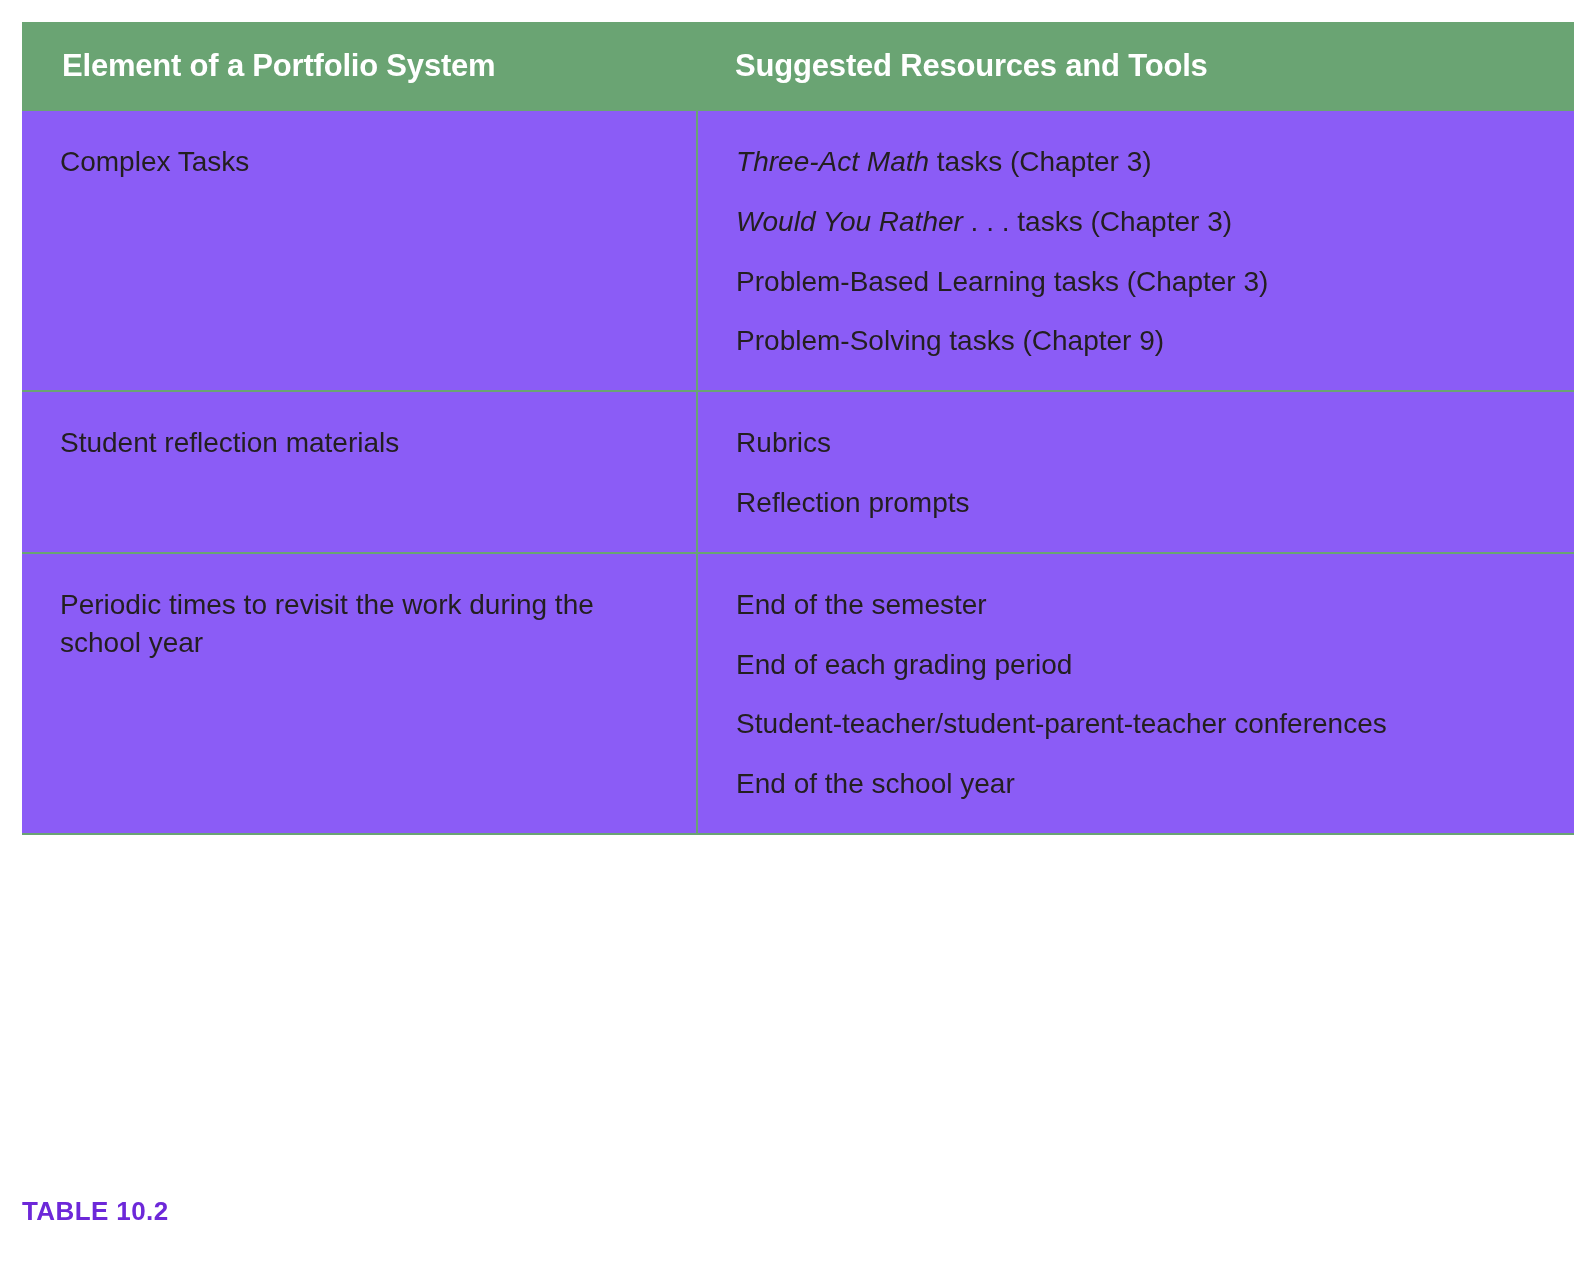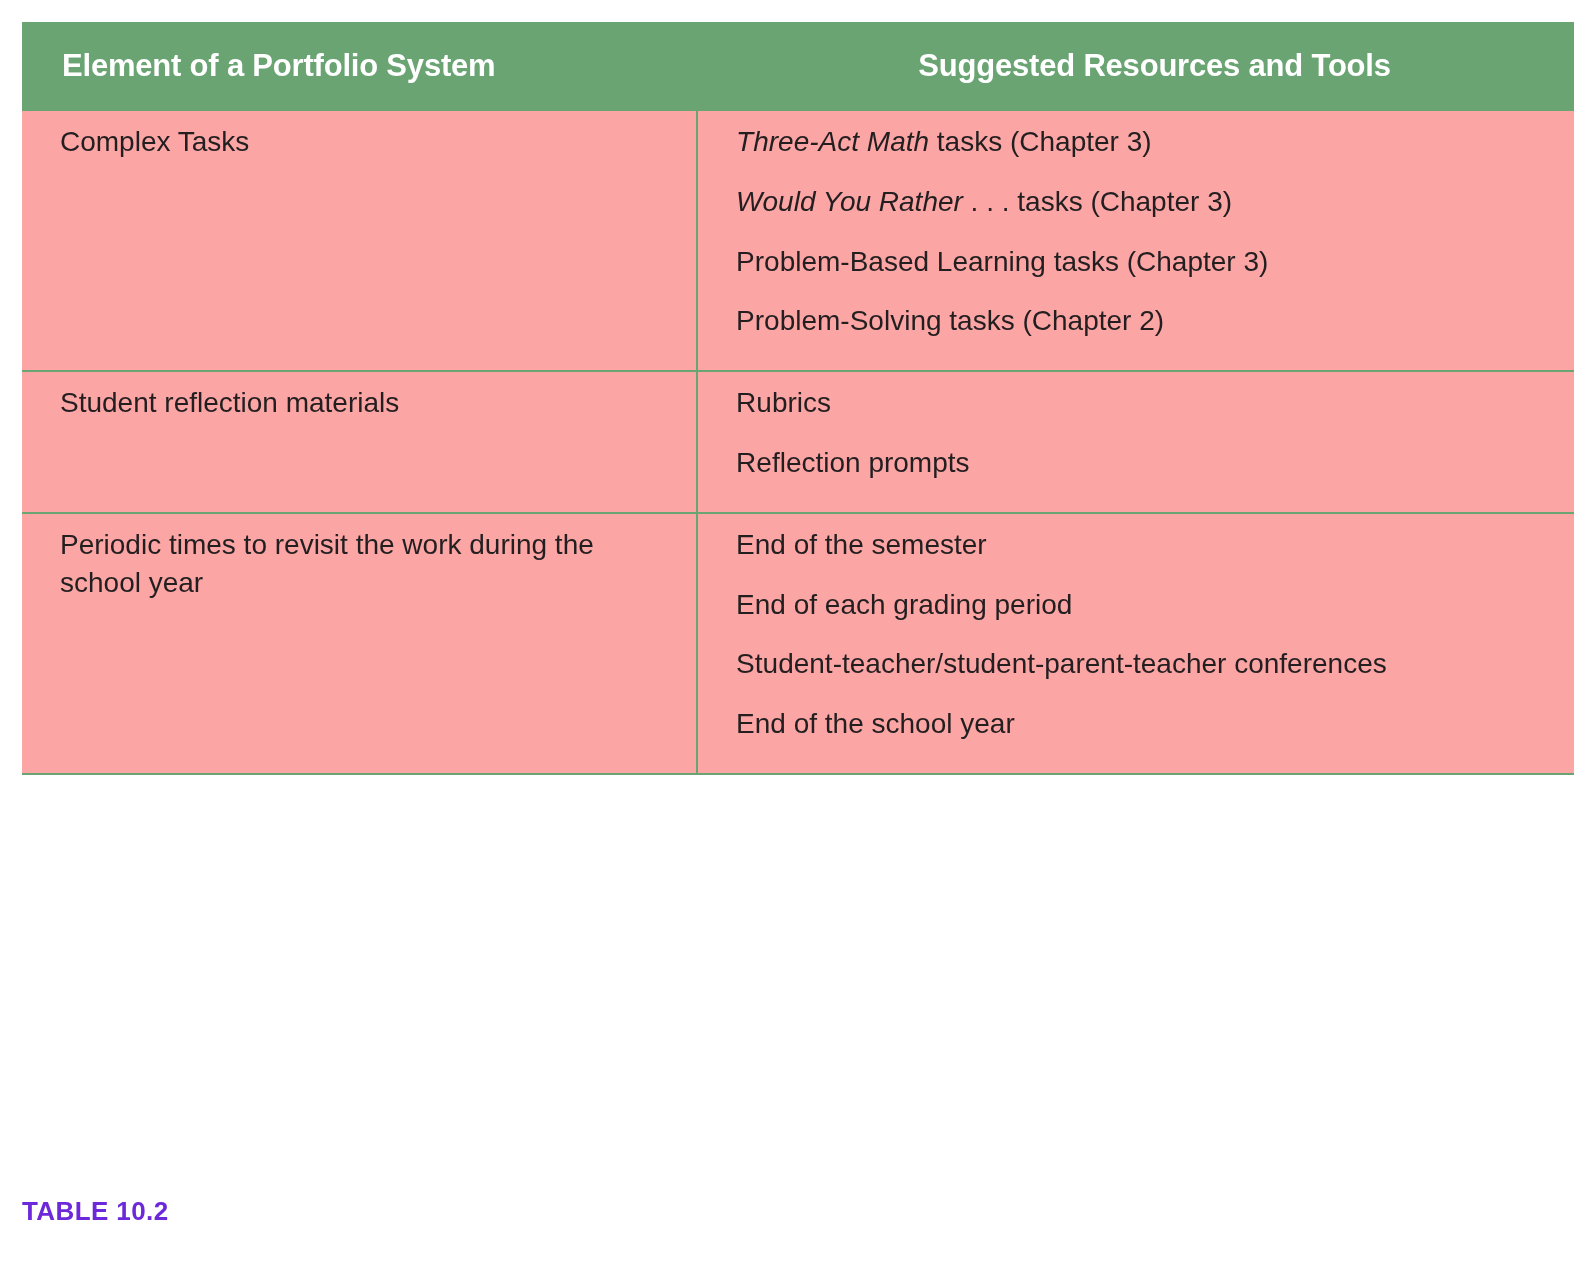--- a/index.html
+++ b/index.html
@@ -39,26 +39,26 @@
     color: #ffffff;
     text-align: left;
     font-size: 31px;
     font-weight: bold;
     letter-spacing: -0.2px;
     padding: 26px 0 27px 0;
     vertical-align: middle;
     border: none;
   }
   thead th.h1 { padding-left: 40px; }
-  thead th.h2 { padding-left: 38px; text-align: center; }
+  thead th.h2 { padding-left: 38px; }
 
   tbody td {
-    background: #fca5a5;
+    background: #8b5cf6;
     vertical-align: top;
-    padding: 12px 30px 30px 40px;
+    padding: 32px 30px 30px 40px;
     font-size: 28px;
     line-height: 1.35;
     border-top: 2px solid #6aa473;
     border-bottom: none;
   }
   tbody tr:first-child td {
     border-top: none;
   }
   tbody td.col-left {
     padding-left: 38px;
@@ -115,21 +115,21 @@
       <tbody>
 
         <tr>
           <td class="col-left">
             <p class="cell-line">Complex Tasks</p>
           </td>
           <td class="col-right">
             <p class="cell-line"><em class="ital">Three-Act Math</em><span> tasks (Chapter 3)</span></p>
             <p class="cell-line"><em class="ital">Would You Rather</em><span> . . . tasks (Chapter 3)</span></p>
             <p class="cell-line"><span>Problem-Based Learning tasks (Chapter 3)</span></p>
-            <p class="cell-line"><span>Problem-Solving tasks (Chapter 2)</span></p>
+            <p class="cell-line"><span>Problem-Solving tasks (Chapter 9)</span></p>
           </td>
         </tr>
 
 
         <tr>
           <td class="col-left">
             <p class="cell-line">Student reflection materials</p>
           </td>
           <td class="col-right">
             <p class="cell-line"><span>Rubrics</span></p>

